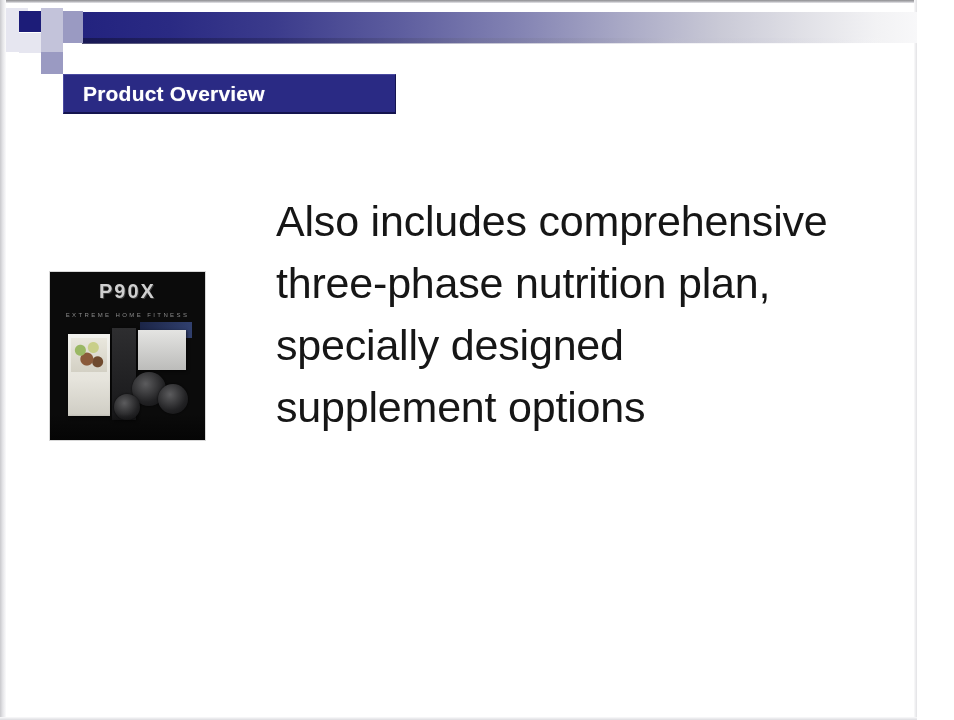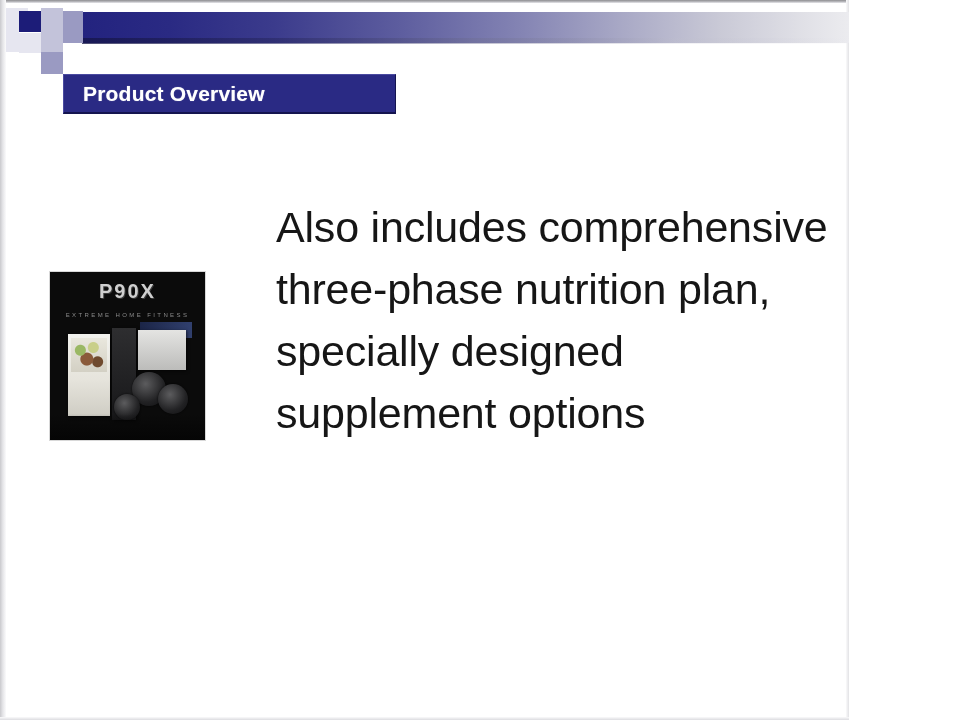--- a/index.html
+++ b/index.html
@@ -6,21 +6,21 @@
     margin: 0;
     padding: 0;
     background: #ffffff;
   }
   body {
     font-family: "Liberation Sans", sans-serif;
   }
 
   #slide {
     position: relative;
-    width: 849px;
+    width: 917px;
     height: 720px;
     background: #ffffff;
     overflow: hidden;
   }
 
   
   .edge-top {
     position: absolute;
     left: 0; top: 0;
     width: 954px; height: 3px;
@@ -207,21 +207,21 @@
     position: absolute;
     left: 0; bottom: 0;
     width: 100%; height: 26px;
     background: linear-gradient(to top, #050505 0%, rgba(5,5,5,0) 100%);
   }
 
   
   .body-text {
     position: absolute;
     left: 276px;
-    top: 196px;
+    top: 190px;
     width: 640px;
     color: #161616;
     font-size: 43px;
     line-height: 62px;
     font-family: "Liberation Sans", sans-serif;
     letter-spacing: -0.2px;
     white-space: pre-line;
   }
 </style>
 </head>

